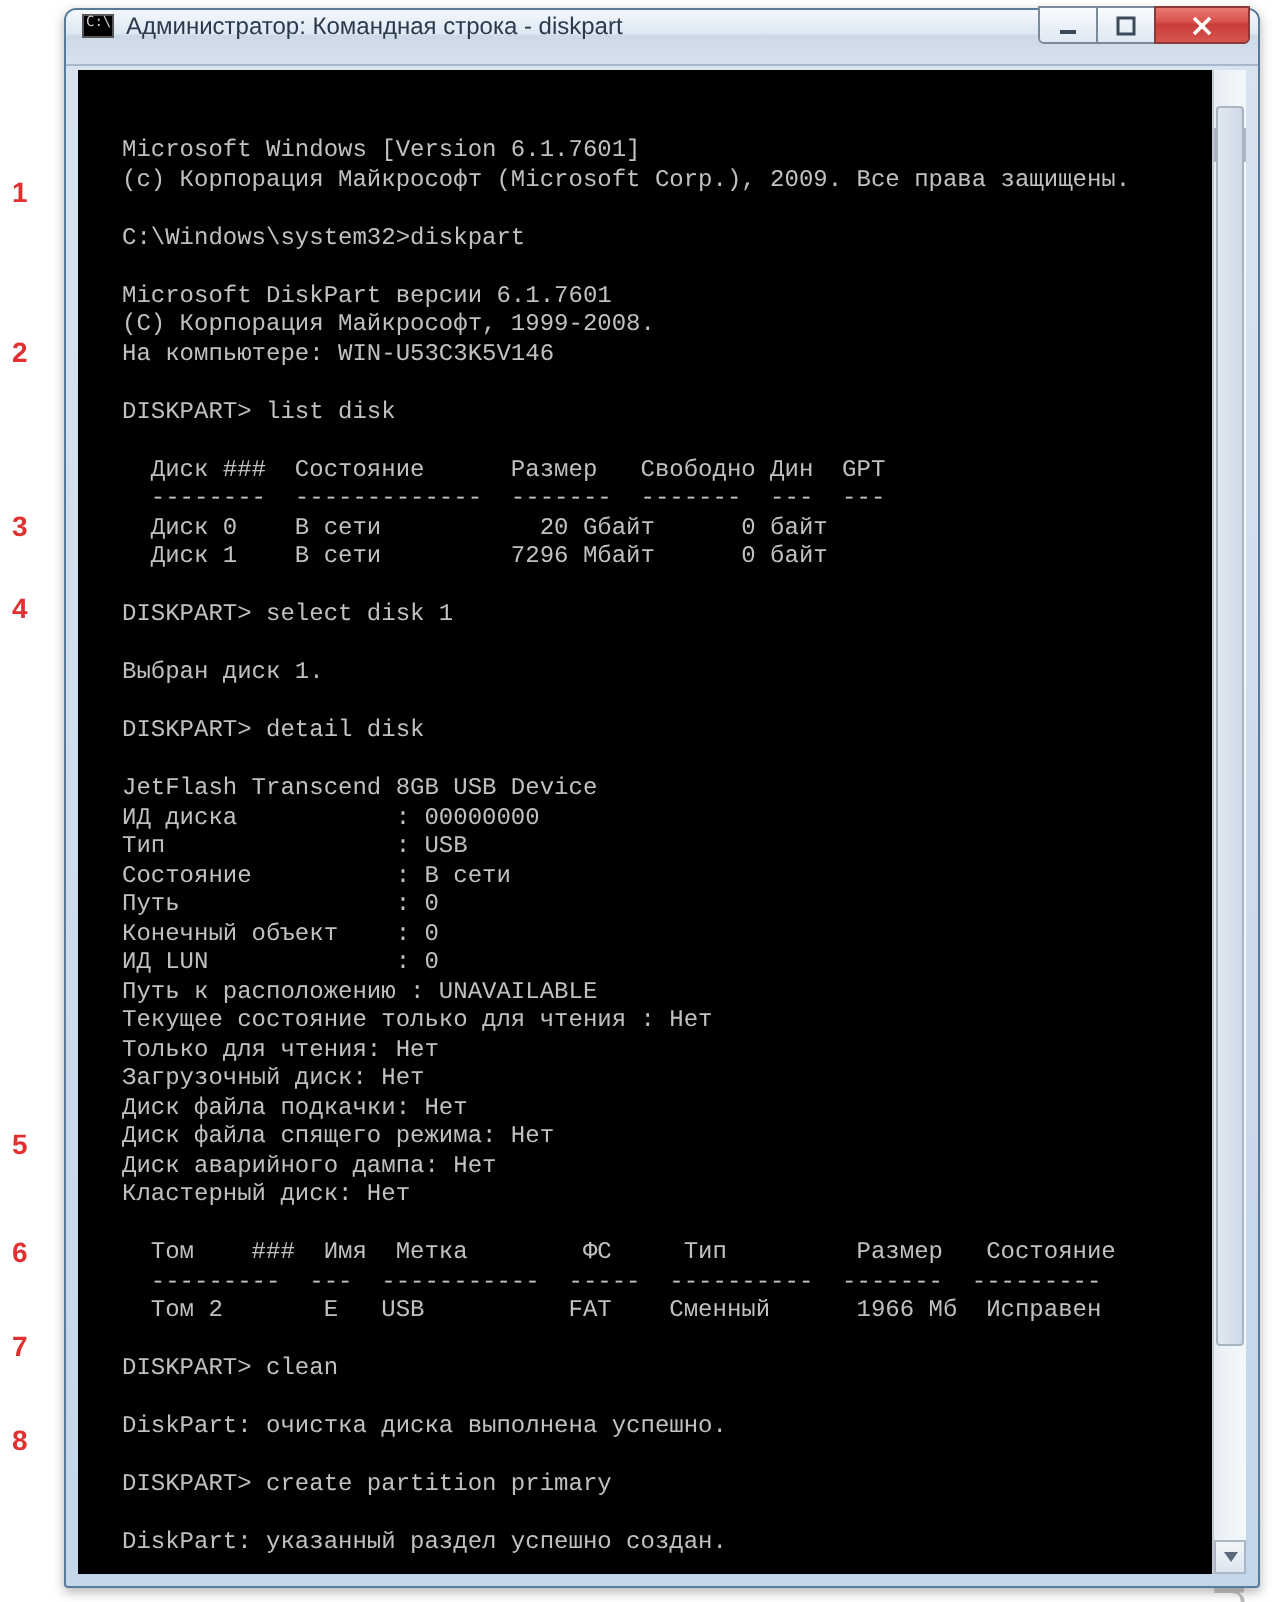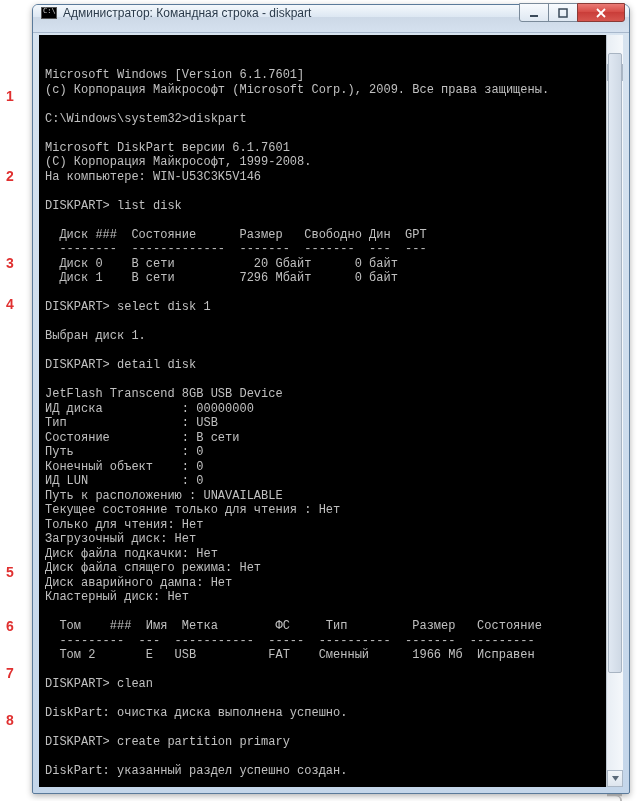--- a/index.html
+++ b/index.html
@@ -88,21 +88,21 @@
   .terminal {
     background: #000;
     color: #c0c0c0;
     font-family: "Courier New", monospace;
     font-size: 12px;
     line-height: 14.5px;
     margin: 2px 6px 6px 6px;
     height: 752px;
     overflow: hidden;
     position: relative;
-    padding: 4px 0 4px 6px;
+    padding: 4px 0 4px 22px;
     white-space: pre;
   }
   .terminal .line { white-space: pre; }
   .scrollbar {
     position: absolute;
     right: 0;
     top: 0;
     bottom: 0;
     width: 17px;
     background: linear-gradient(to right, #e8eef4, #f5f8fb);

